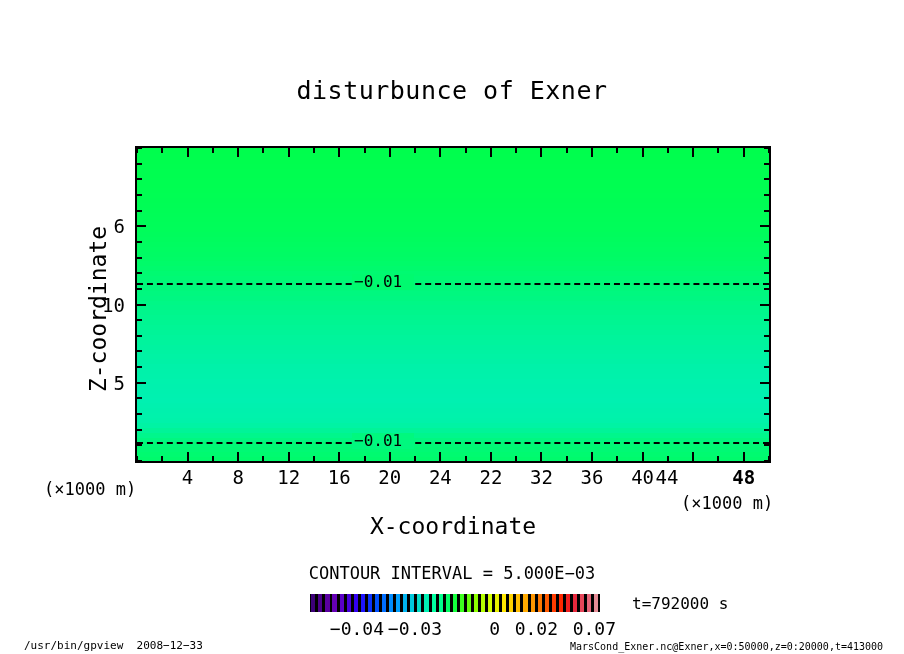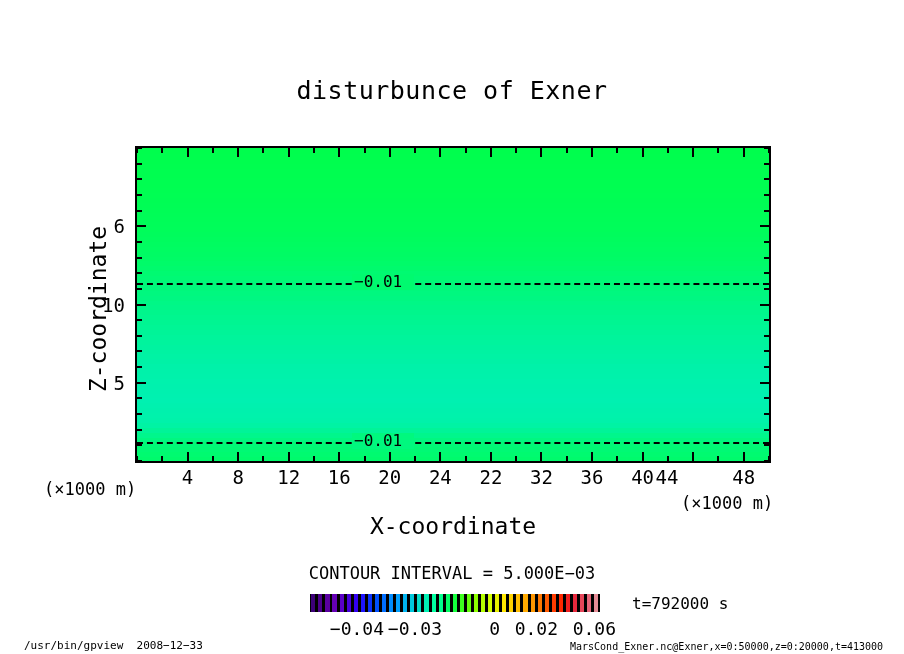--- a/index.html
+++ b/index.html
@@ -327,21 +327,21 @@
     <div class="xlabel" style="left: 213.12px; top: 466px; width: 50px;">8</div>
     <div class="xlabel" style="left: 263.68px; top: 466px; width: 50px;">12</div>
     <div class="xlabel" style="left: 314.24px; top: 466px; width: 50px;">16</div>
     <div class="xlabel" style="left: 364.8px; top: 466px; width: 50px;">20</div>
     <div class="xlabel" style="left: 415.36px; top: 466px; width: 50px;">24</div>
     <div class="xlabel" style="left: 465.92px; top: 466px; width: 50px;">22</div>
     <div class="xlabel" style="left: 516.48px; top: 466px; width: 50px;">32</div>
     <div class="xlabel" style="left: 567.04px; top: 466px; width: 50px;">36</div>
     <div class="xlabel" style="left: 617.6px; top: 466px; width: 50px;">40</div>
     <div class="xlabel" style="left: 642px; top: 466px; width: 50px;">44</div>
-    <div class="xlabel" style="left: 718.72px; top: 466px; width: 50px;">48</div>
+    <div class="xlabel" style="left: 718.72px; top: 466px; width: 50px; font-weight: bold;">48</div>
     <div class="tick-y-minor" style="left: 137px; top: 460px;"></div>
     <div class="tick-y-minor-right" style="left: 764px; top: 460px;"></div>
     <div class="tick-y-minor" style="left: 137px; top: 444.35px;"></div>
     <div class="tick-y-minor-right" style="left: 764px; top: 444.35px;"></div>
     <div class="tick-y-minor" style="left: 137px; top: 428.7px;"></div>
     <div class="tick-y-minor-right" style="left: 764px; top: 428.7px;"></div>
     <div class="tick-y-minor" style="left: 137px; top: 413.05px;"></div>
     <div class="tick-y-minor-right" style="left: 764px; top: 413.05px;"></div>
     <div class="tick-y-minor" style="left: 137px; top: 397.4px;"></div>
     <div class="tick-y-minor-right" style="left: 764px; top: 397.4px;"></div>
@@ -434,20 +434,20 @@
     <div class="cb-seg" style="left: 270.054px; width: 4.10244px; background: rgb(230, 70, 90);"></div>
     <div class="cb-seg" style="left: 277.127px; width: 4.10244px; background: rgb(230, 100, 120);"></div>
     <div class="cb-seg" style="left: 284.2px; width: 4.10244px; background: rgb(230, 140, 150);"></div>
   </div>
 
 <div class="abs" id="colorbar-label-layer" style="left:0;top:0;width:904px;height:654px;">
     <div class="cb-label" style="left: 294px; width: 90px;">−0.04</div>
     <div class="cb-label" style="left: 352px; width: 90px;">−0.03</div>
     <div class="cb-label" style="left: 410px; width: 90px;">0</div>
     <div class="cb-label" style="left: 468px; width: 90px;">0.02</div>
-    <div class="cb-label" style="left: 526px; width: 90px;">0.06</div>
+    <div class="cb-label" style="left: 526px; width: 90px;">0.07</div>
   </div>
 
 <div class="abs" id="time-annotation">t=792000 s</div>
 
 <div class="abs" id="footer-left">/usr/bin/gpview  2008−12−33</div>
 
 <div class="abs" id="footer-right">MarsCond_Exner.nc@Exner,x=0:50000,z=0:20000,t=413000</div>
 
 </body></html>

